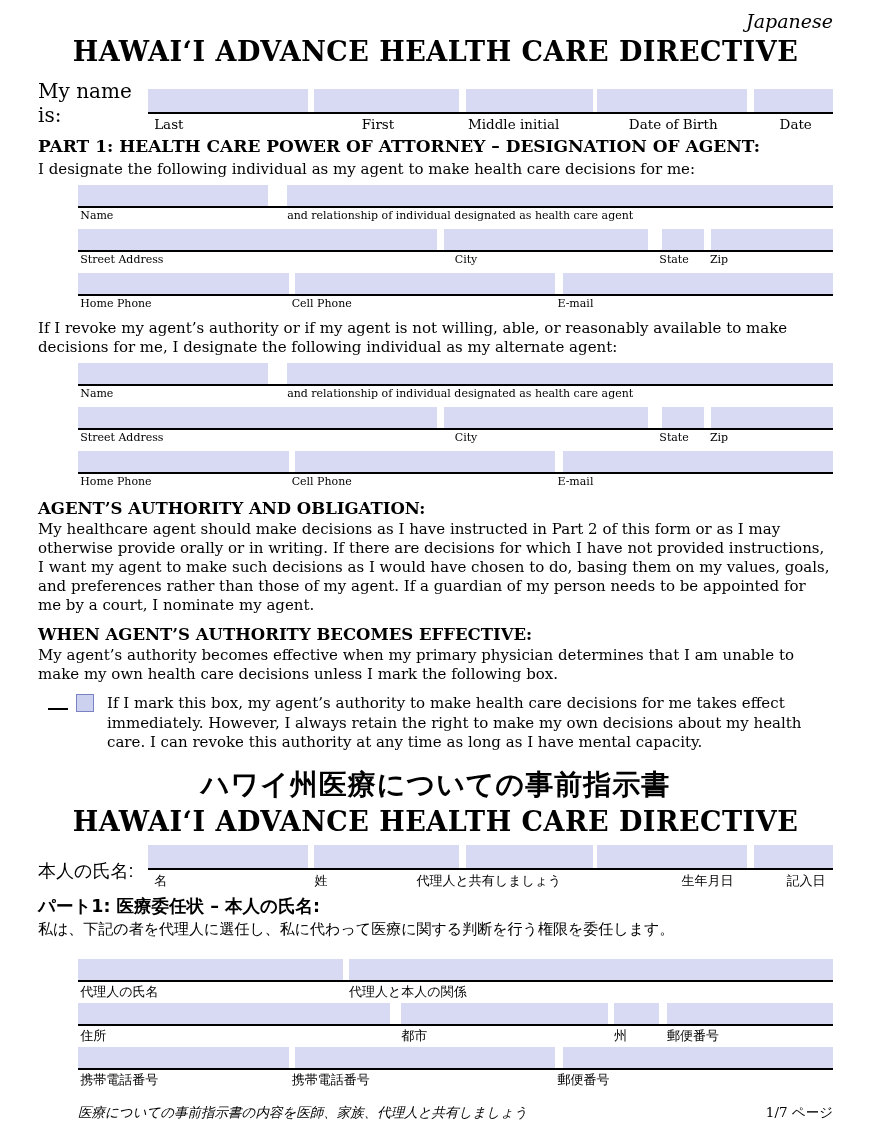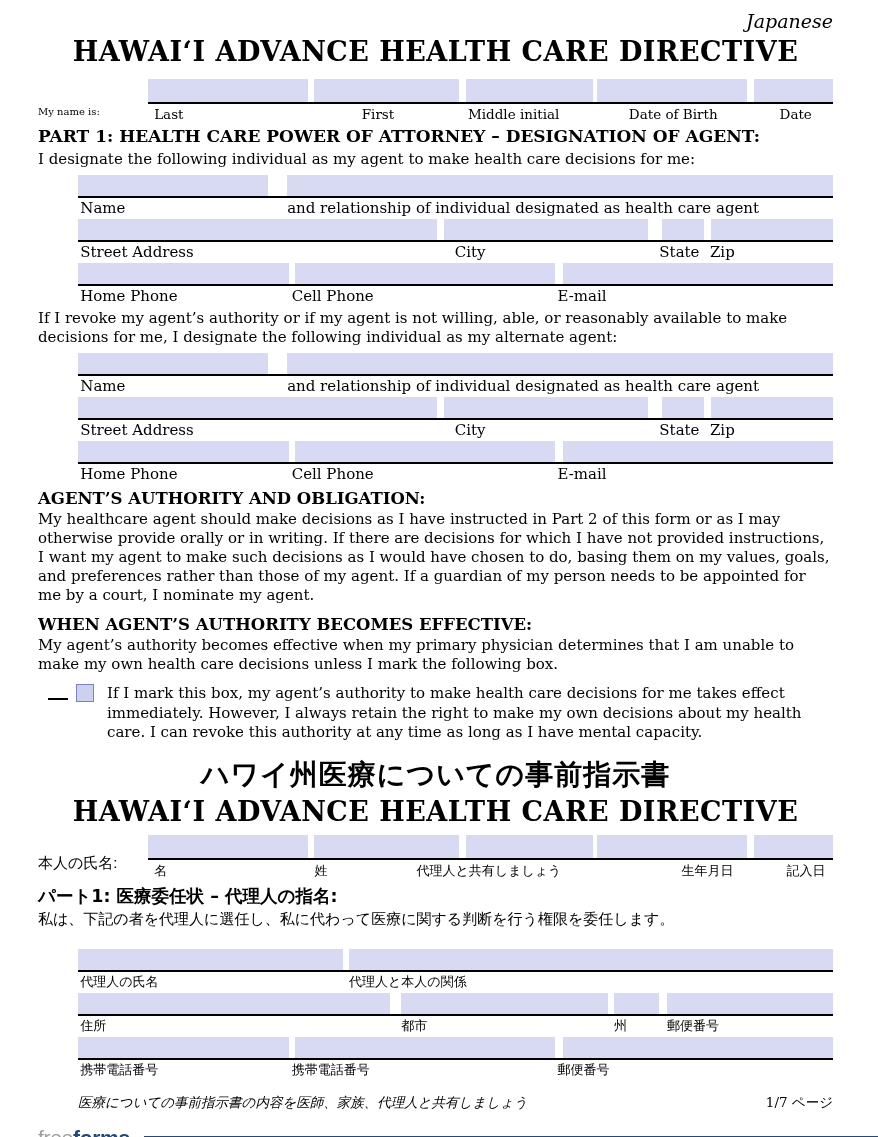--- a/index.html
+++ b/index.html
@@ -9,40 +9,40 @@
     padding:10px 45px 0 38px; background:#fff; color:#000;
     font-family:"DejaVu Serif","Liberation Serif",serif;
   }
   .jp-tag { text-align:right; font-style:italic; font-size:19px; height:26px; }
   .title { text-align:center; font-size:27px; font-weight:bold; letter-spacing:.5px;
            margin:0 0 12px 0; font-family:"DejaVu Serif","Liberation Serif",serif; }
   .title.second { margin:2px 0 8px 0; }
 
   
   .name-row { display:flex; align-items:flex-end; margin-bottom:2px; }
-  .name-row .nlabel { width:110px; font-size:10px; padding-bottom:5px; }
-  .name-row .nlabel.jp { font-family:Liberation Sans, sans-serif; font-size:15px; }
+  .name-row .nlabel { width:110px; font-size:20px; padding-bottom:5px; }
+  .name-row .nlabel.jp { font-family:Liberation Sans, sans-serif; font-size:18px; }
   .nfields { flex:1; }
   .nboxes { display:flex; height:25px; border-bottom:2px solid #000; }
   .nbox { background:var(--fill); height:100%; }
   .nb1{width:23.4%} .nb2{width:21.2%;margin-left:.8%} .nb3{width:18.6%;margin-left:1%}
   .nb4{width:21.9%;margin-left:.6%} .nb5{width:11.5%;margin-left:1%}
   .nlabels { position:relative; height:18px; font-size:13.5px; }
   .nlabels span { position:absolute; top:2px; white-space:nowrap; }
   .nlabels.jp { font-family:"DejaVu Sans","Liberation Sans",sans-serif; font-size:13px; }
 
   .part-heading { font-size:17px; font-weight:bold; margin:4px 0 4px 0; }
   p.body { font-size:15px; line-height:1.27; margin:0 0 6px 0; }
   .sec-heading { font-size:16.5px; font-weight:bold; margin:10px 0 2px 0; }
 
   
   .fieldblock { margin:6px 0 8px 40px; width:755px; }
   .boxrow { display:flex; height:23px; border-bottom:2px solid #000; }
   .fbox { background:var(--fill); height:100%; }
-  .lblrow { position:relative; height:15px; font-size:15px; margin-bottom:6px; }
+  .lblrow { position:relative; height:15px; font-size:11px; margin-bottom:6px; }
   .lblrow span { position:absolute; top:1px; white-space:nowrap; }
   .lblrow.jp { font-family:"DejaVu Sans","Liberation Sans",sans-serif; font-size:13px; }
 
   .w-name{width:25.2%} .w-rel{width:72.3%;margin-left:2.5%}
   .w-street{width:47.5%} .w-city{width:27%;margin-left:1%}
   .w-state{width:5.6%;margin-left:1.8%} .w-zip{width:16.1%;margin-left:1%}
   .w-home{width:28%} .w-cell{width:34.5%;margin-left:.7%} .w-email{width:35.8%;margin-left:1%}
   .w-jname{width:35.1%} .w-jrel{width:64.1%;margin-left:.8%}
   .w-jstreet{width:41.3%} .w-jcity{width:27.4%;margin-left:1.5%}
   .w-jstate{width:6%;margin-left:.8%} .w-jzip{width:22%;margin-left:1%}
@@ -203,21 +203,21 @@
       <div class="nlabels jp">
         <span style="left:.9%">名</span>
         <span style="left:24.3%">姓</span>
         <span style="left:39.2%">代理人と共有しましょう</span>
         <span style="left:77.9%">生年月日</span>
         <span style="left:93.2%">記入日</span>
       </div>
     </div>
   </div>
 
-  <h2 class="jp-part">パート1: 医療委任状 –  代理人の指名:</h2>
+  <h2 class="jp-part">パート1: 医療委任状 –  本人の氏名:</h2>
   <p class="jp-body">私は、下記の者を代理人に選任し、私に代わって医療に関する判断を行う権限を委任します。</p>
 
   <div class="fieldblock">
     <div class="boxrow">
       <div class="fbox w-jname"></div>
       <div class="fbox w-jrel"></div>
     </div>
     <div class="lblrow jp">
       <span class="l-jname">代理人の氏名</span>
       <span class="l-jrel">代理人と本人の関係</span>

